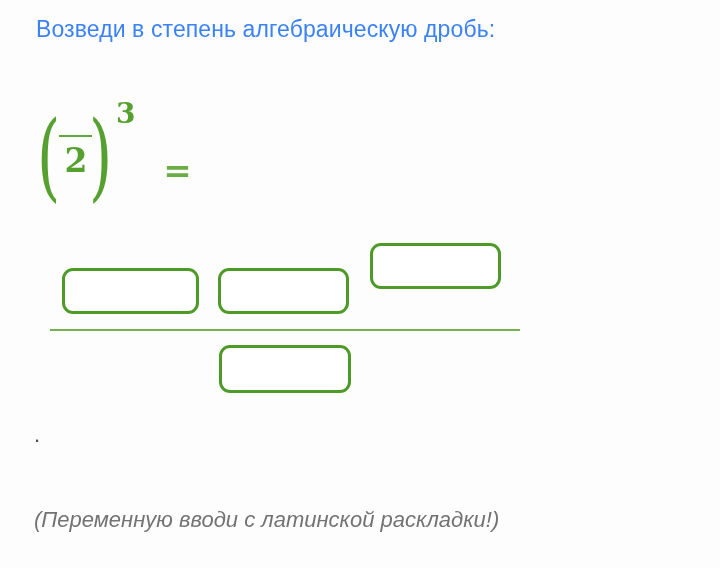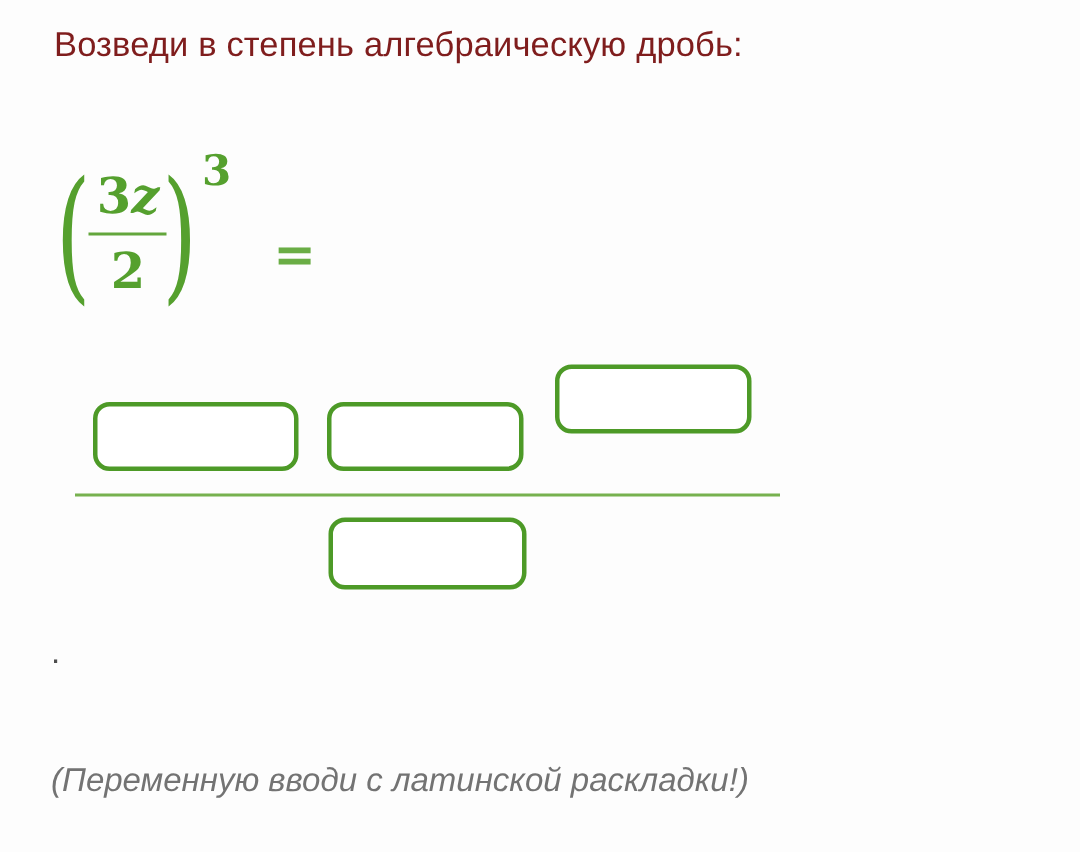--- a/index.html
+++ b/index.html
@@ -15,21 +15,21 @@
     position: relative;
   }
 
   
   #prompt-title {
     position: absolute;
     left: 36px;
     top: 14px;
     font-size: 23px;
     line-height: 30px;
-    color: #7f1d1d;
+    color: #3b82f6;
     letter-spacing: 0.1px;
     white-space: nowrap;
     font-family: "Liberation Sans", sans-serif;
   }
 
   
   #math-expression {
     position: absolute;
     left: 36px;
     top: 98px;
@@ -157,21 +157,20 @@
 </style>
 </head>
 <body>
 
 <div id="prompt-title">Возведи в степень алгебраическую дробь:</div>
 
 <div id="math-expression">
   <span class="paren paren-left">(</span>
 
   <span class="inline-frac">
-    <span class="num"><span>3</span><span class="var">z</span></span>
     <span class="bar"></span>
     <span class="den">2</span>
   </span>
 
   <span class="paren paren-right">)</span>
 
   <span class="exp-sup">3</span>
 
   <span class="eq-sign">=</span>
 </div>

